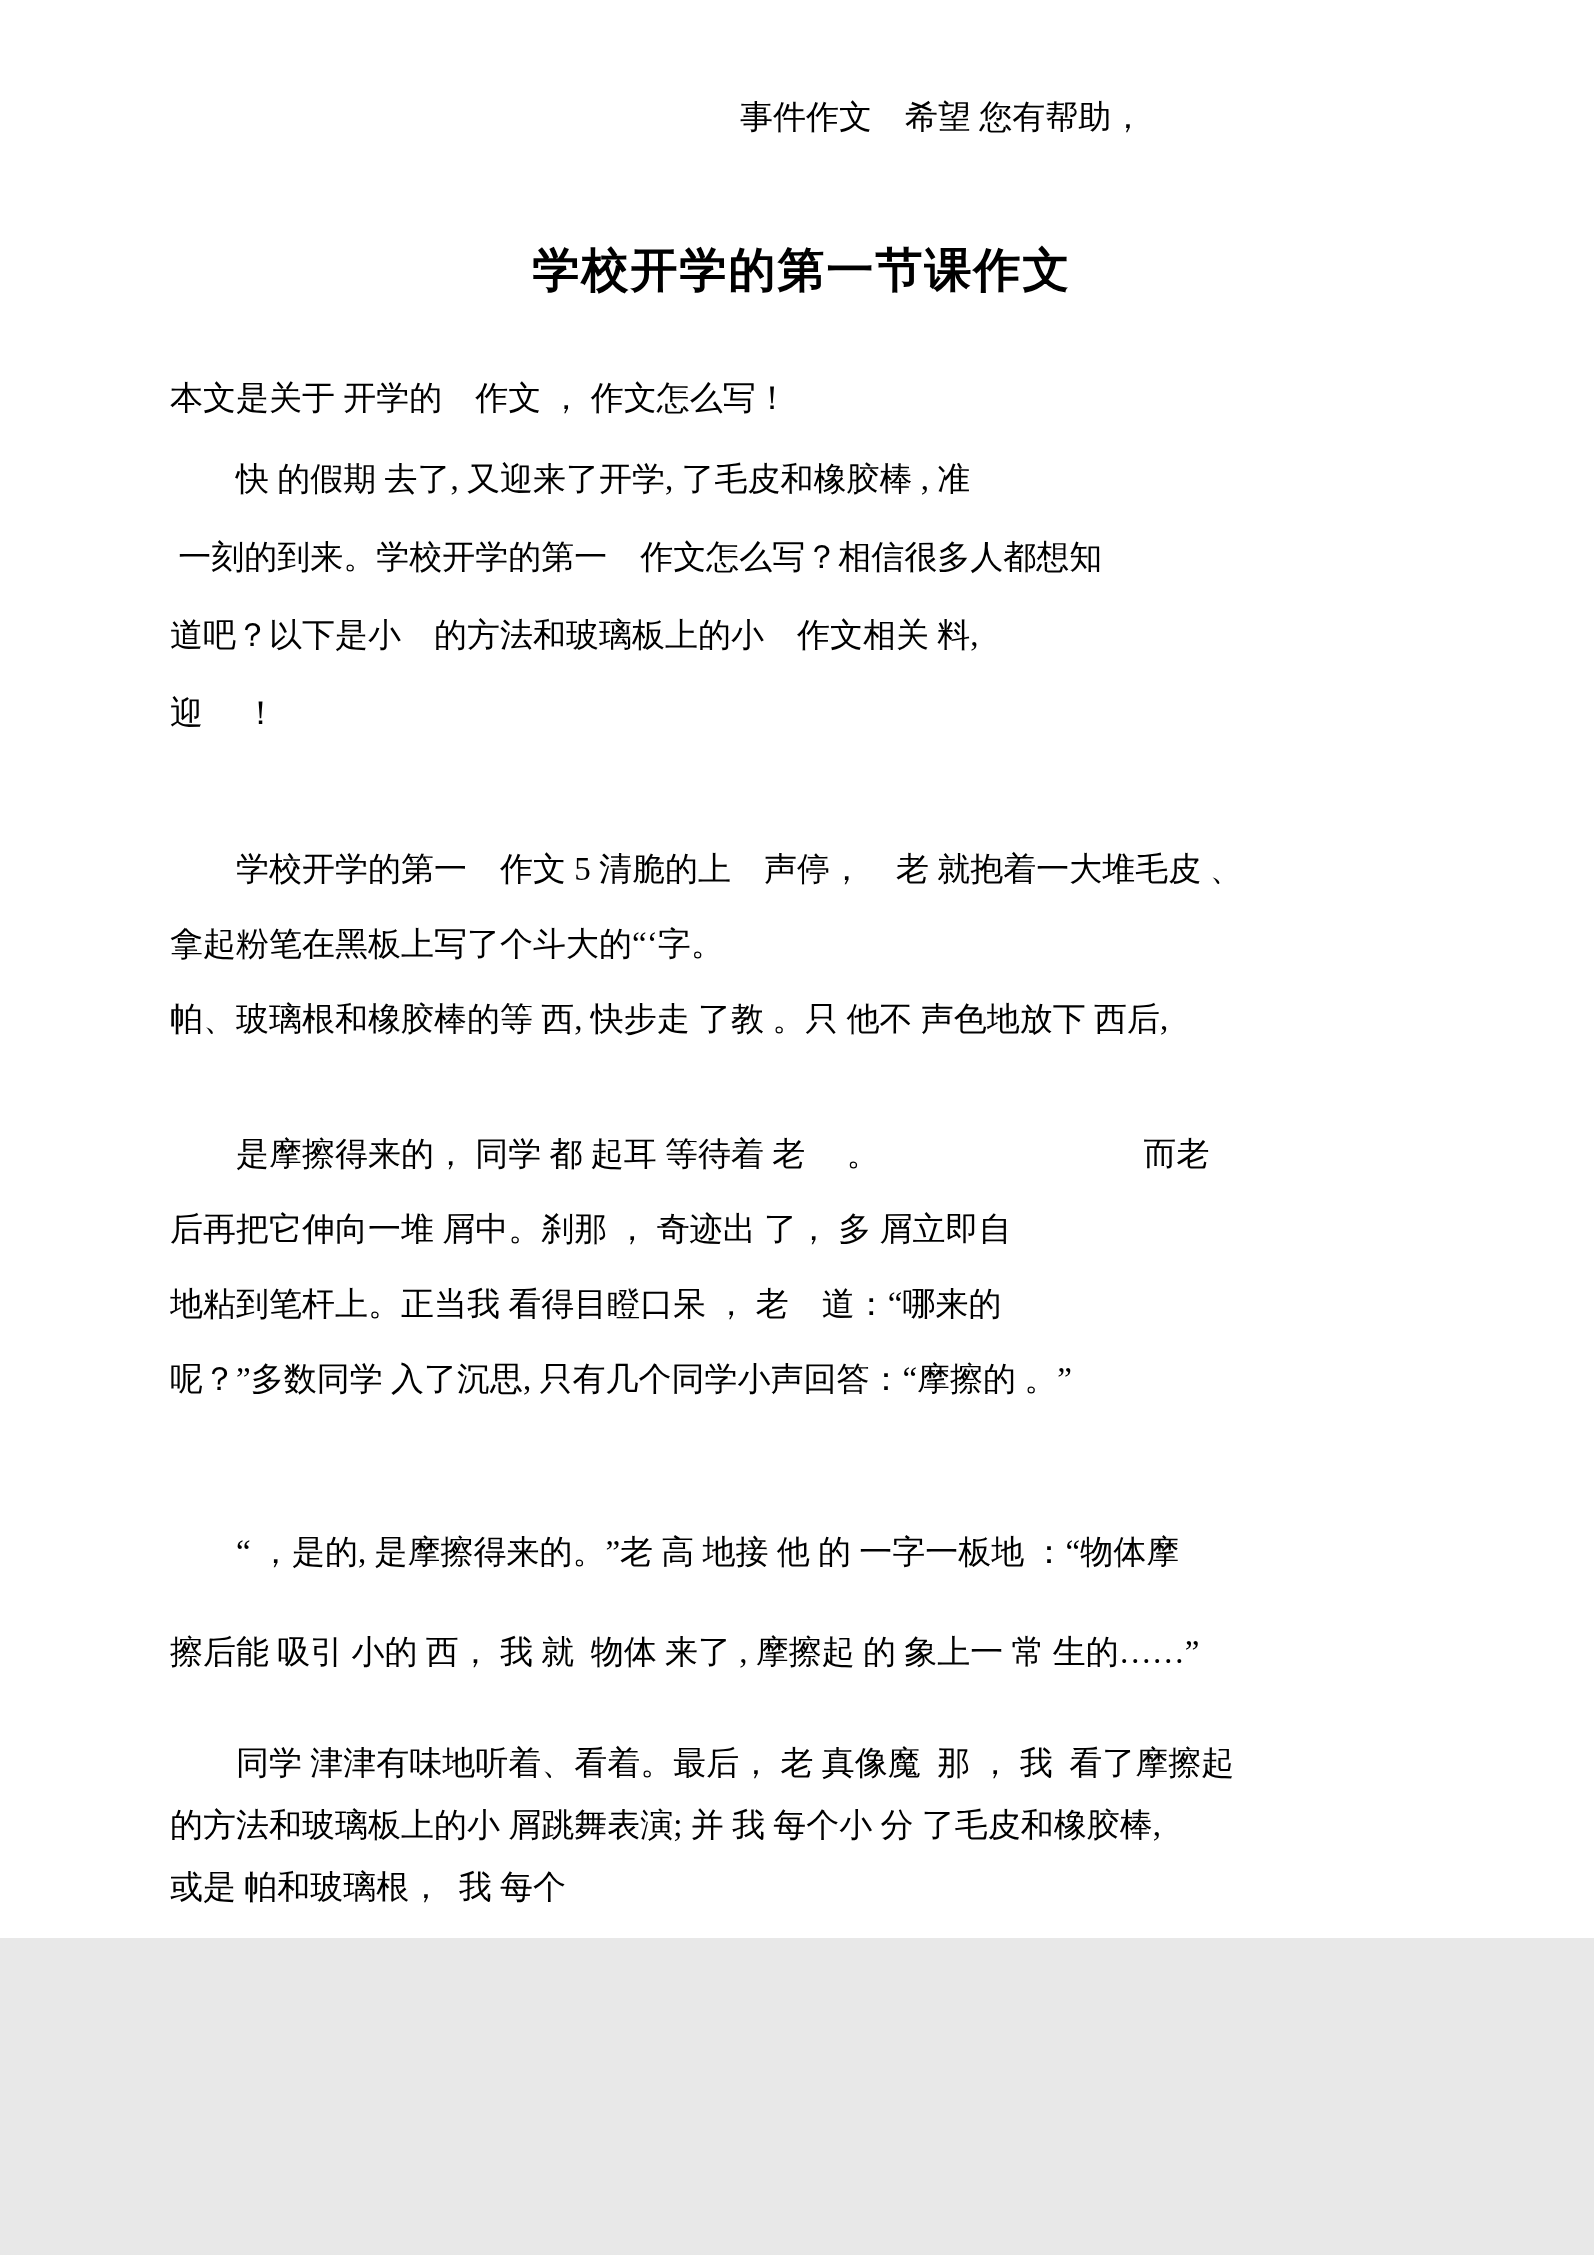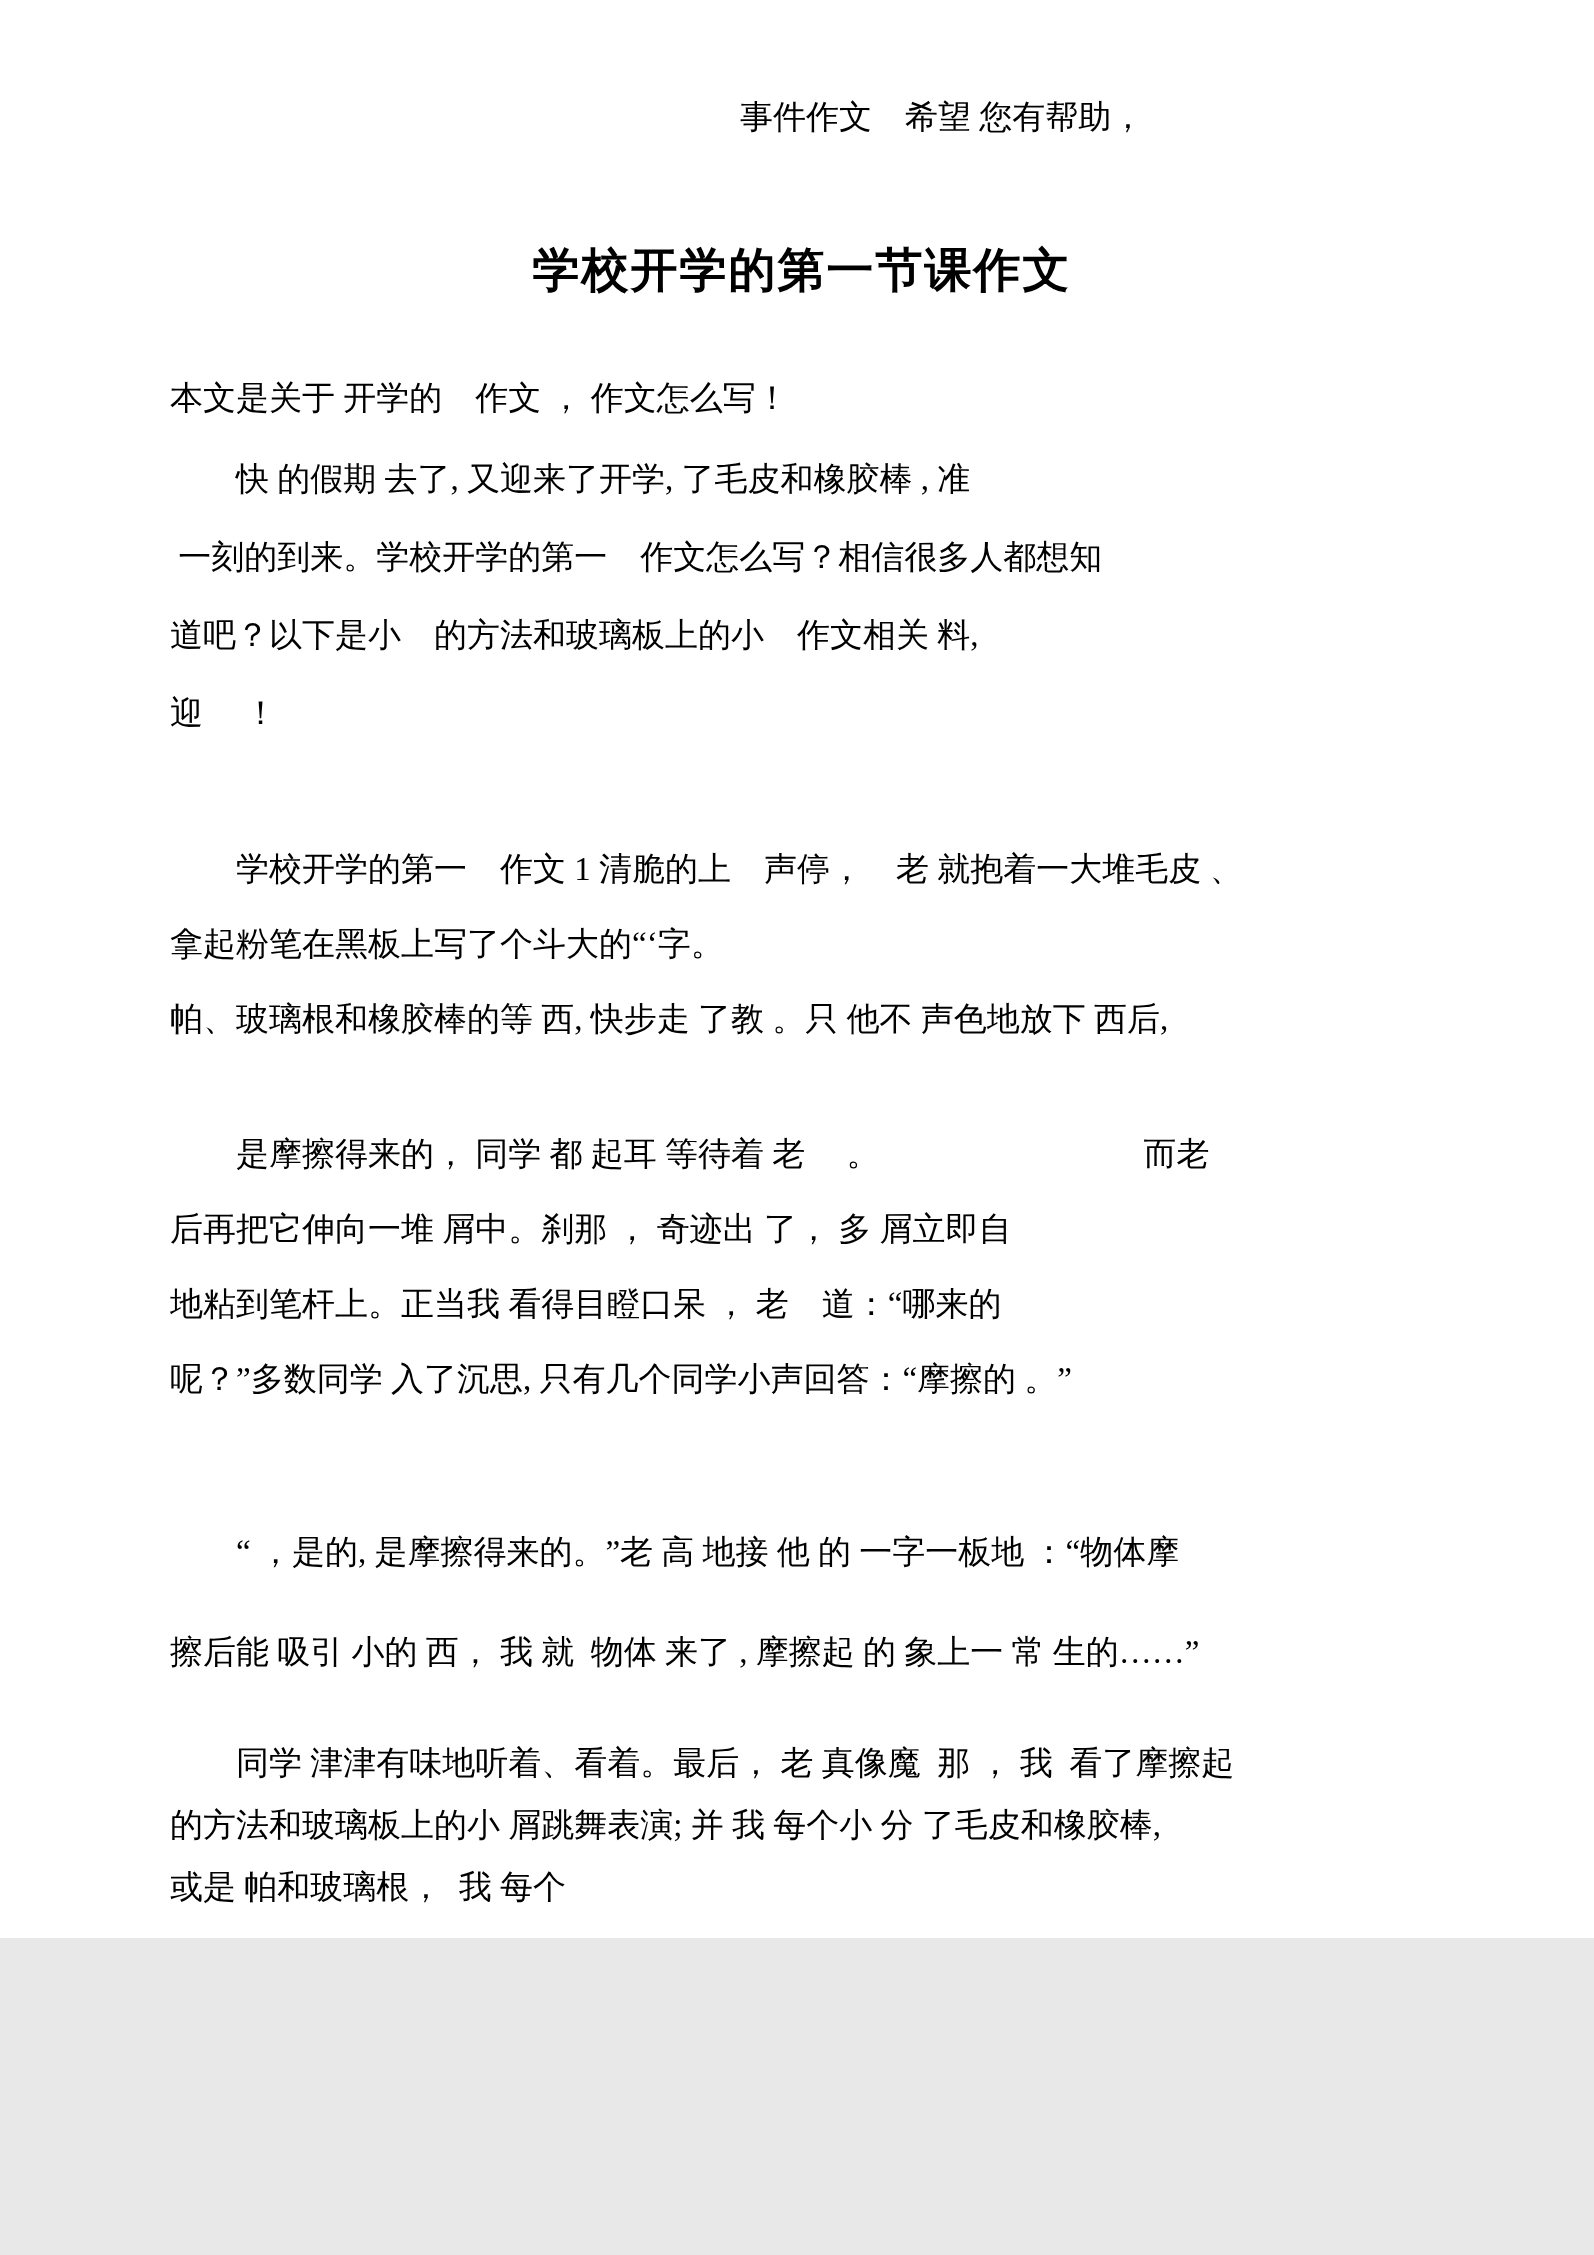--- a/index.html
+++ b/index.html
@@ -68,21 +68,21 @@
     </div>
 
     <div class="para para-greeting">
       <div class="para-line indent">快 的假期 去了, 又迎来了开学, 了毛皮和橡胶棒 , 准</div>
       <div class="para-line"> 一刻的到来。学校开学的第一　作文怎么写？相信很多人都想知</div>
       <div class="para-line">道吧？以下是小　的方法和玻璃板上的小　作文相关 料,</div>
       <div class="para-line">迎　 ！</div>
     </div>
 
     <div class="para para-first-class">
-      <div class="para-line indent">学校开学的第一　作文 1 清脆的上　声停，　老 就抱着一大堆毛皮 、</div>
+      <div class="para-line indent">学校开学的第一　作文 5 清脆的上　声停，　老 就抱着一大堆毛皮 、</div>
       <div class="para-line">拿起粉笔在黑板上写了个斗大的“‘字。</div>
       <div class="para-line">帕、玻璃根和橡胶棒的等 西, 快步走 了教 。只 他不 声色地放下 西后,</div>
     </div>
 
     <div class="para para-classroom">
       <div class="para-line indent">是摩擦得来的， 同学 都 起耳 等待着 老 　。　　　　　　　　而老</div>
       <div class="para-line">后再把它伸向一堆 屑中。刹那 ， 奇迹出 了， 多 屑立即自</div>
       <div class="para-line">地粘到笔杆上。正当我 看得目瞪口呆 ， 老　道：“哪来的</div>
       <div class="para-line">呢？”多数同学 入了沉思, 只有几个同学小声回答：“摩擦的 。”</div>
     </div>

